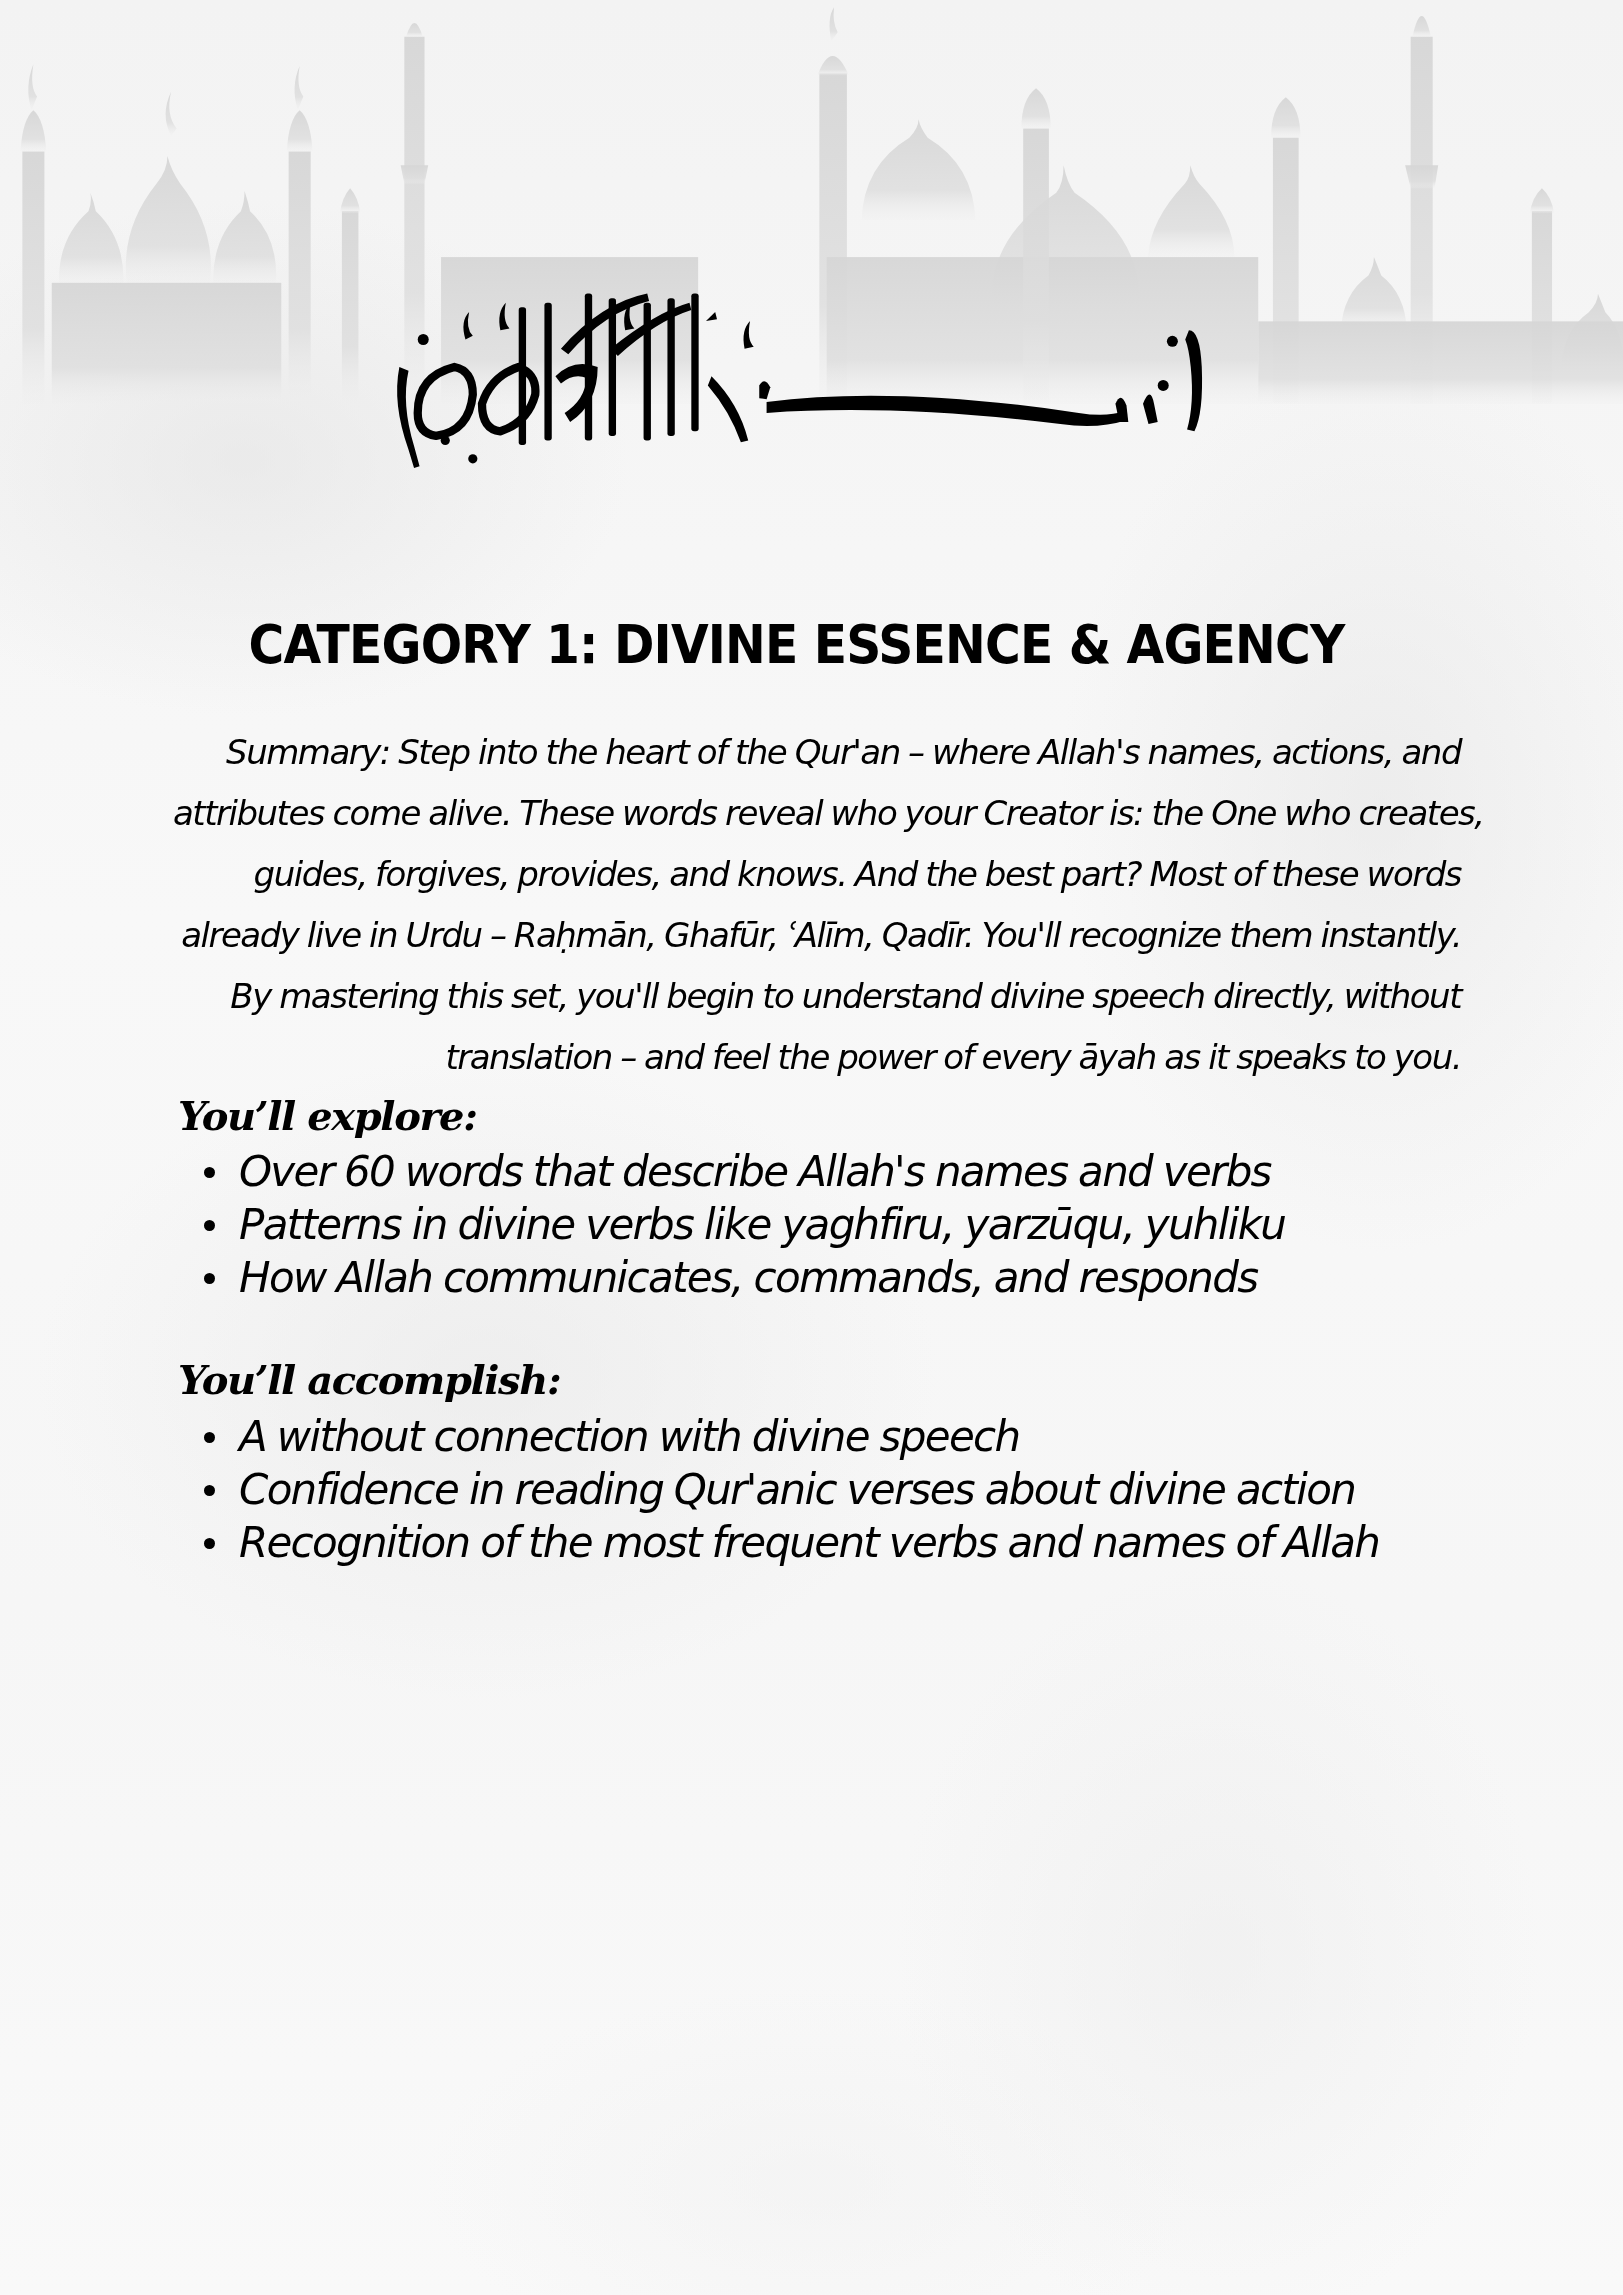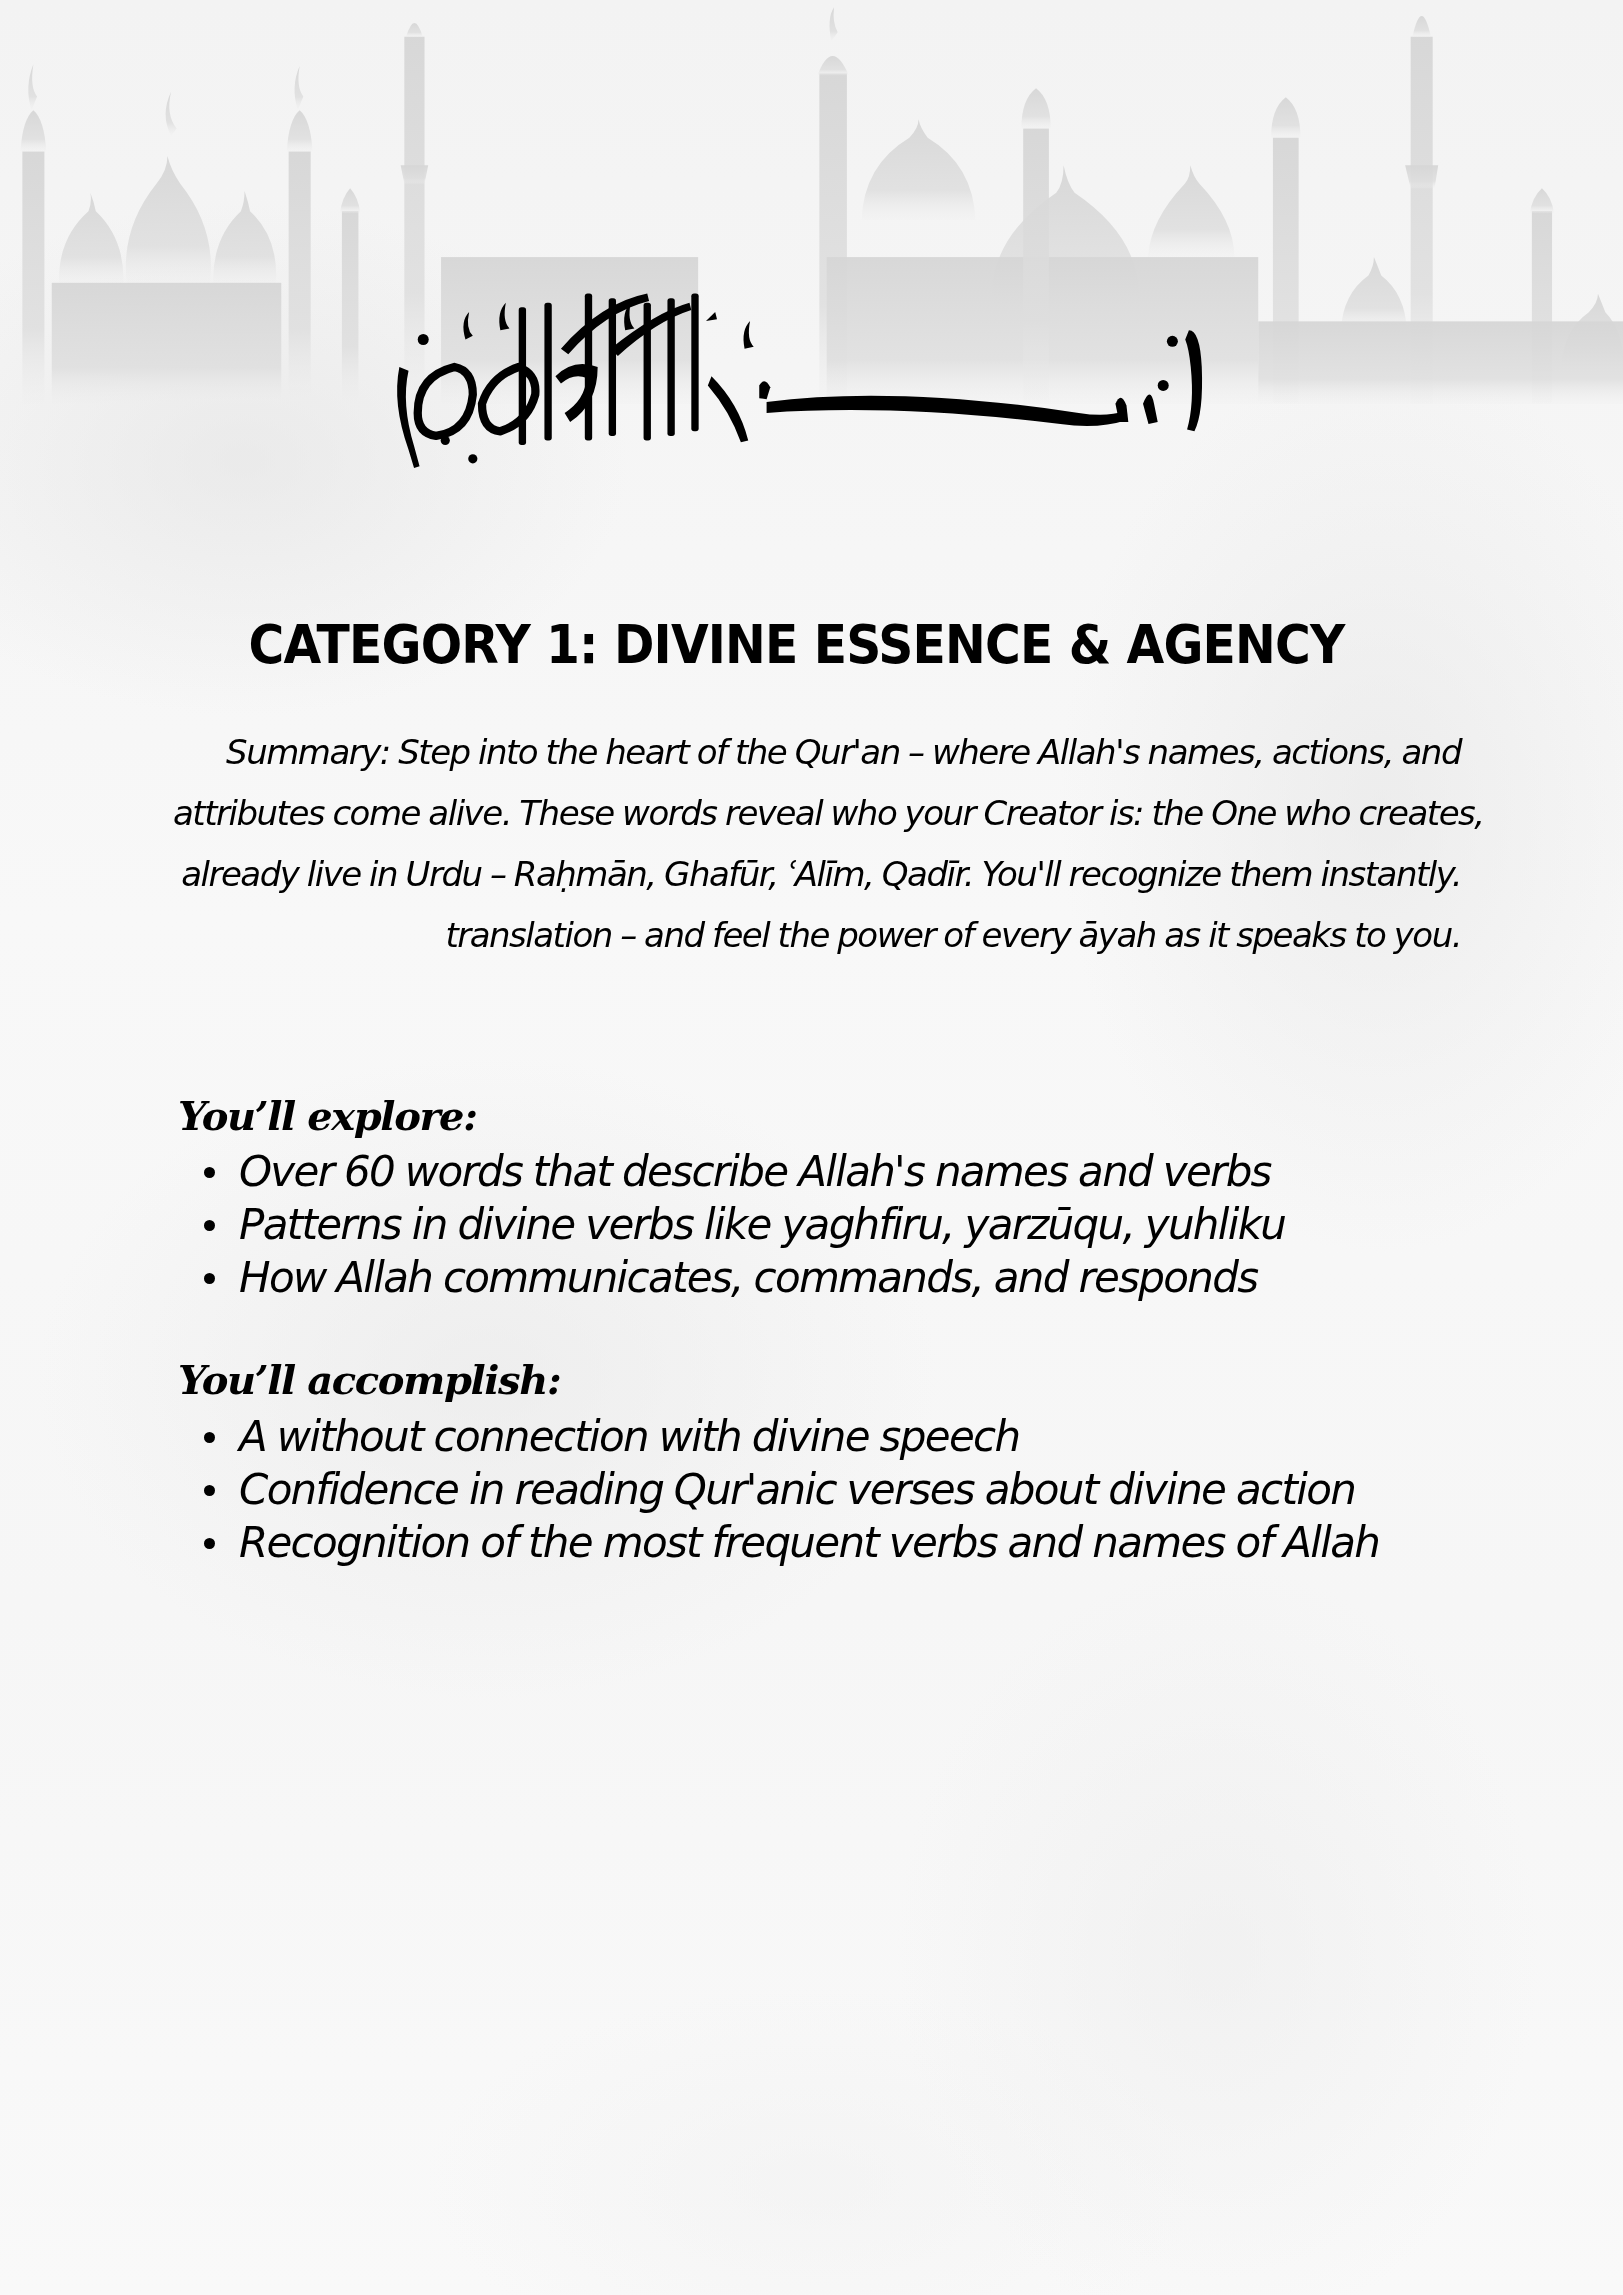--- a/index.html
+++ b/index.html
@@ -207,21 +207,23 @@
     <path d="M354 50 L364 40 L366 48 Z"></path>
     <path d="M412 120 Q418 110 424 122 L420 135 L412 134 Z"></path>
   </g>
 </svg>
 
 <div class="title">CATEGORY 1: DIVINE ESSENCE &amp; AGENCY</div>
 
 <div class="summary">
   <p>Summary: Step into the heart of the Qur'an – where Allah's names, actions, and</p>
   <p>attributes come alive. These words reveal who your Creator is: the One who creates,</p>
+  <p>guides, forgives, provides, and knows. And the best part? Most of these words</p>
   <p>already live in Urdu – Raḥmān, Ghafūr, ʿAlīm, Qadīr. You'll recognize them instantly.</p>
+  <p>By mastering this set, you'll begin to understand divine speech directly, without</p>
   <p>translation – and feel the power of every āyah as it speaks to you.</p>
 </div>
 
 <div class="section-heading" style="top:1093px;">You’ll explore:</div>
 <ul class="list" style="top:1145px;">
   <li><span class="bullet"></span><span>Over 60 words that describe Allah's names and verbs</span></li>
   <li><span class="bullet"></span><span>Patterns in divine verbs like yaghfiru, yarzūqu, yuhliku</span></li>
   <li><span class="bullet"></span><span>How Allah communicates, commands, and responds</span></li>
 </ul>
 

